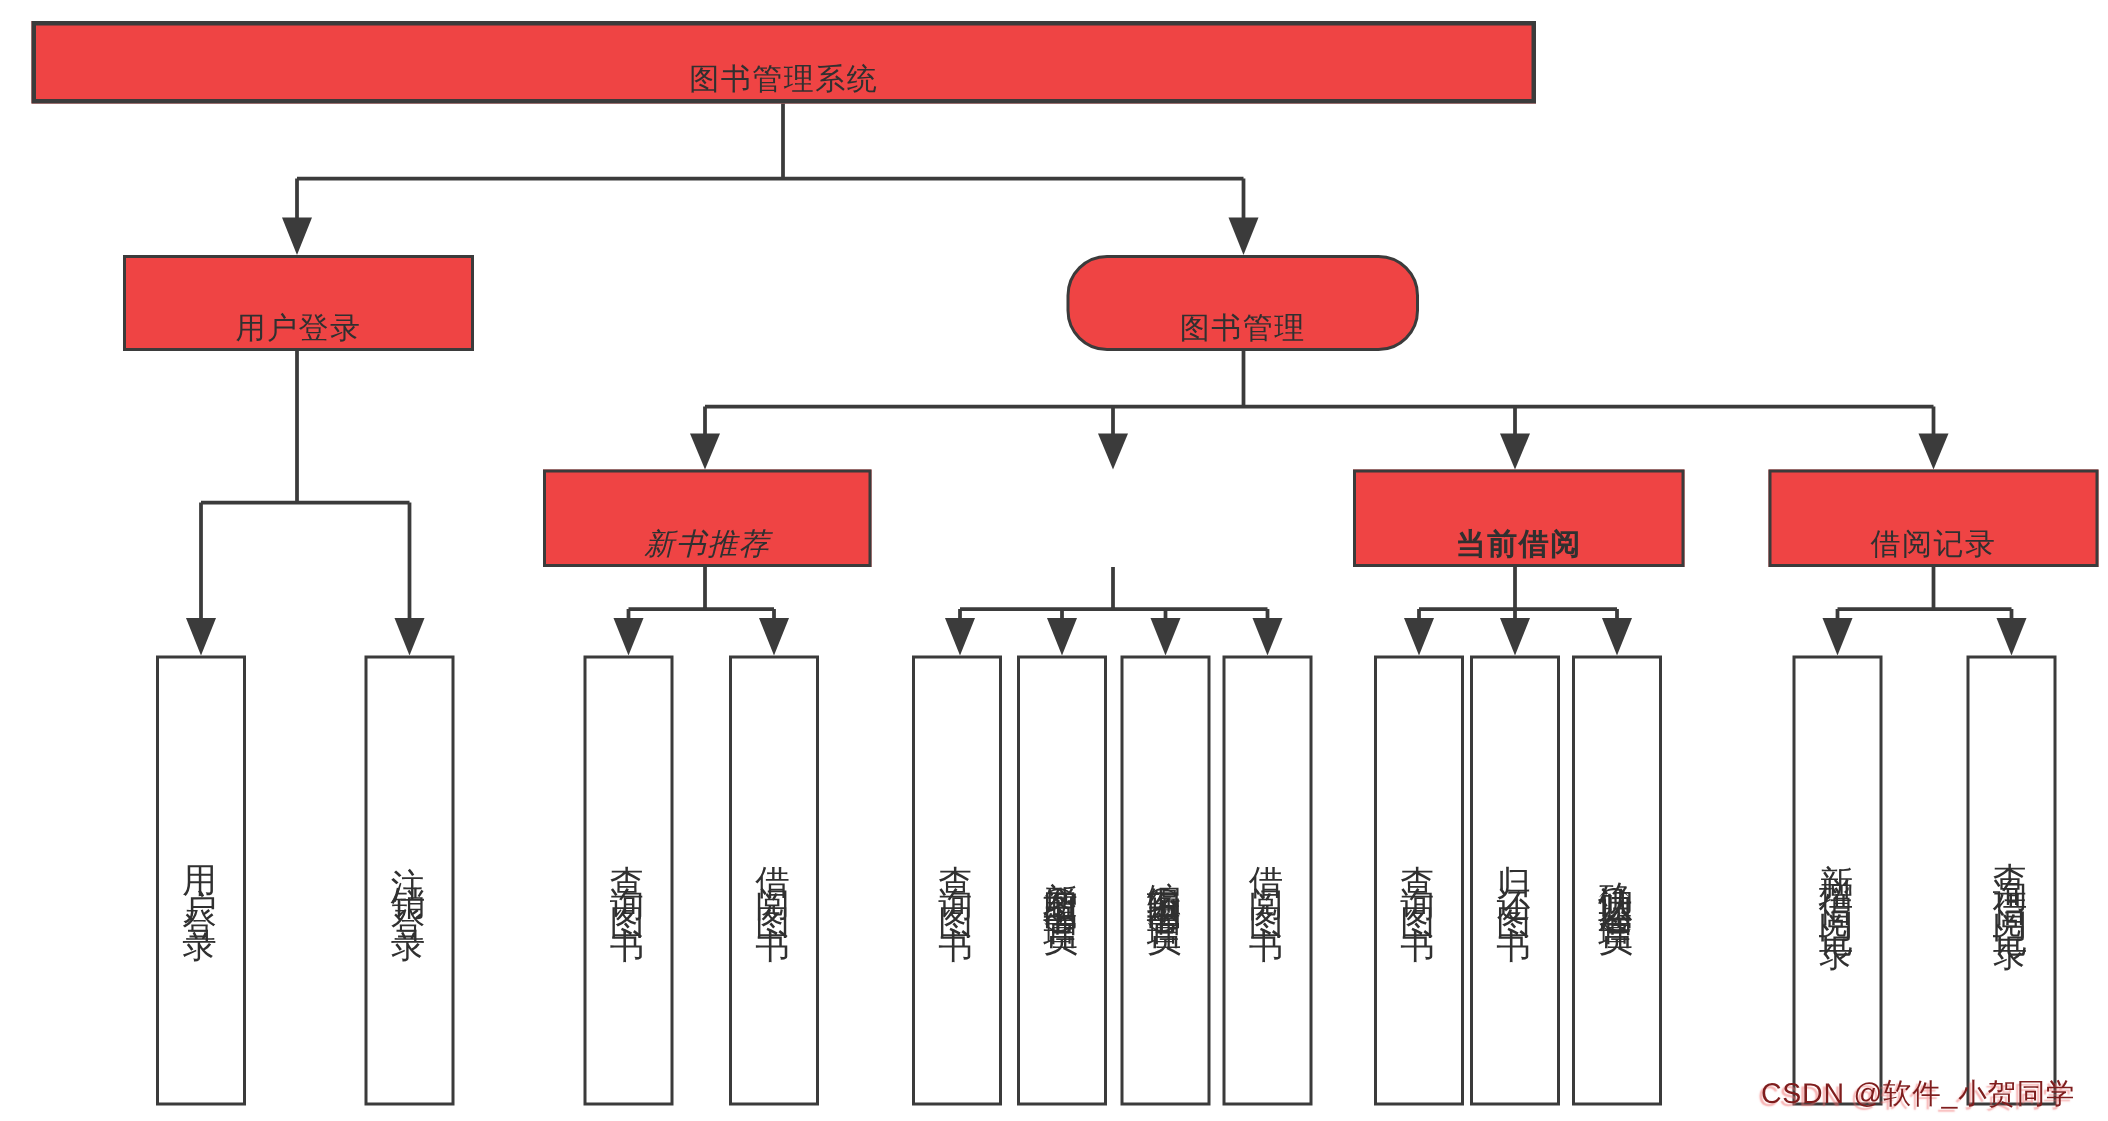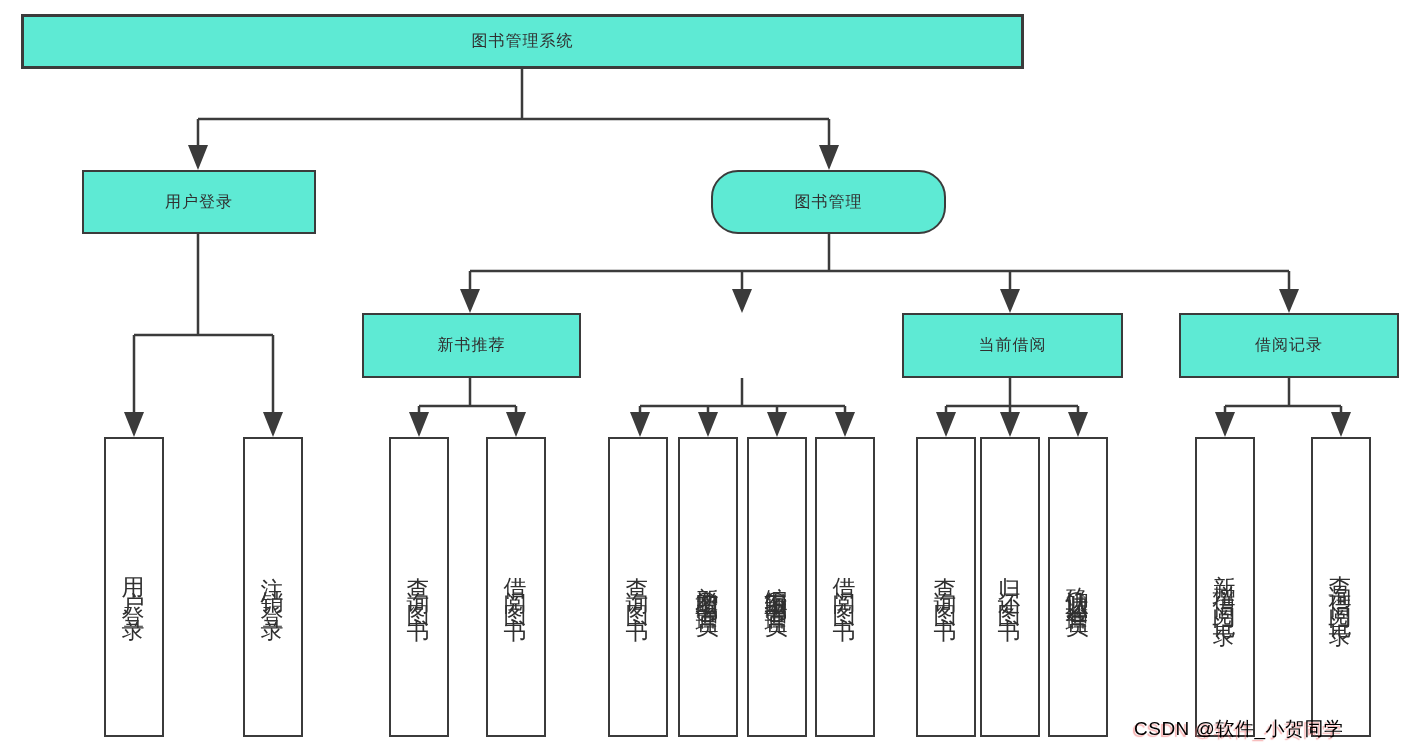--- a/index.html
+++ b/index.html
@@ -16,27 +16,27 @@
     overflow: hidden;
   }
   .wires {
     position: absolute;
     left: 0; top: 0;
     width: 1405px; height: 747px;
     z-index: 1;
   }
   .node {
     position: absolute;
-    background: #5eead4;
+    background: #ef4444;
     border: 2px solid #3b3b3b;
     display: flex;
-    align-items: center;
+    align-items: flex-end;
     justify-content: center;
     color: #303030;
-    font-size: 16px;
+    font-size: 20px;
     z-index: 2;
     box-sizing: border-box;
     letter-spacing: 1px;
   }
   .node.root {
     left: 21px; top: 14px; width: 1003px; height: 55px;
     border-width: 3px;
   }
   .node.lvl2 { top: 170px; width: 234px; height: 64px; }
   .node.lvl3 { top: 313px; height: 65px; }
@@ -56,25 +56,25 @@
     text-orientation: mixed;
     color: #303030;
     font-size: 23px;
   }
   .leaf span { display: block; }
   .leaf.ls-a span { letter-spacing: 14px; }
   .leaf.ls-b span { letter-spacing: 10px; }
   .leaf.ls-c span { letter-spacing: 4px; }
   .watermark {
     position: absolute;
-    left: 1134px;
+    left: 1174px;
     top: 716px;
     z-index: 3;
     font-size: 19px;
-    color: #000000;
+    color: #7f1d1d;
     letter-spacing: 0.5px;
     text-shadow: -2px 2px 1px rgba(240, 110, 110, 0.55);
     white-space: nowrap;
   }
 </style>
 </head>
 <body>
 
 <div class="stage">
 
@@ -125,24 +125,24 @@
     <span>图书管理系统</span>
   </div>
 
   <div class="node lvl2" style="left:82px;">
     <span>用户登录</span>
   </div>
   <div class="node lvl2" style="left:711px; width:235px;border-radius:27px;">
     <span>图书管理</span>
   </div>
 
-  <div class="node lvl3" style="left:362px; width:219px;">
+  <div class="node lvl3" style="left:362px; width:219px;font-style:italic;">
     <span>新书推荐</span>
   </div>
-  <div class="node lvl3" style="left:902px; width:221px;">
+  <div class="node lvl3" style="left:902px; width:221px;font-weight:bold;">
     <span>当前借阅</span>
   </div>
   <div class="node lvl3" style="left:1179px; width:220px;">
     <span>借阅记录</span>
   </div>
 
   <div class="leaf ls-a" style="left:104px;">
     <span>用户登录</span>
   </div>
   <div class="leaf ls-a" style="left:243px;">

